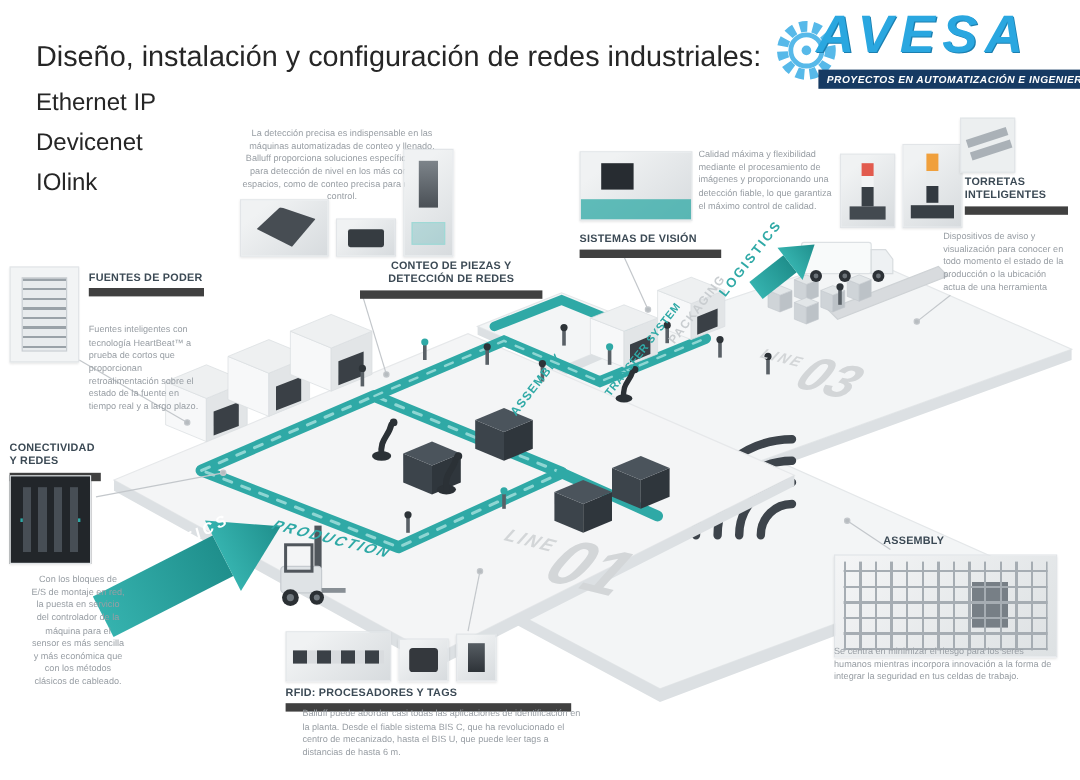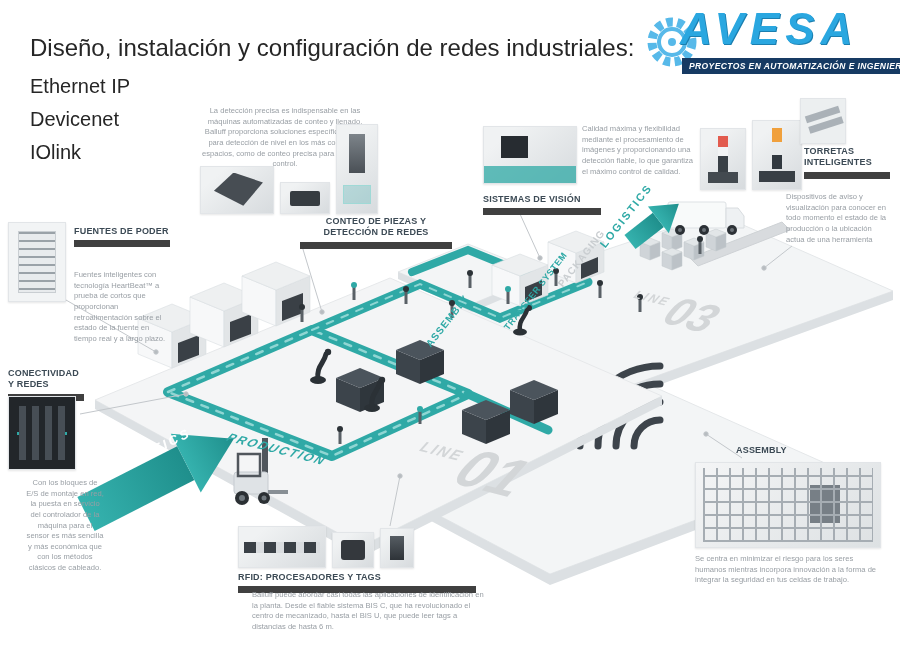--- a/index.html
+++ b/index.html
@@ -404,21 +404,21 @@
 <div class="callout-text" style="left:26px; top:478px; width:78px;text-align:center;">Con los bloques de E/S de montaje en red, la puesta en servicio del controlador de la máquina para el sensor es más sencilla y más económica que con los métodos clásicos de cableado.</div>
 
 <div class="photo ph-rfid-conv"></div>
 <div class="photo ph-rfid-proc"></div>
 <div class="photo ph-rfid-tag"></div>
 <div class="callout-title u" style="left:238px; top:572px; width:238px;">RFID: PROCESADORES Y TAGS</div>
 <div class="callout-text" style="left:252px; top:590px; width:238px;">Balluff puede abordar casi todas las aplicaciones de identificación en la planta. Desde el fiable sistema BIS C, que ha revolucionado el centro de mecanizado, hasta el BIS U, que puede leer tags a distancias de hasta 6 m.</div>
 
 <div class="callout-title" style="left:736px; top:445px; width:120px;">ASSEMBLY</div>
 <div class="photo ph-fence"></div>
-<div class="callout-text" style="left:695px; top:554px; width:188px;">Se centra en minimizar el riesgo para los seres humanos mientras incorpora innovación a la forma de integrar la seguridad en tus celdas de trabajo.</div>
+<div class="callout-text" style="left:695px; top:538px; width:188px;">Se centra en minimizar el riesgo para los seres humanos mientras incorpora innovación a la forma de integrar la seguridad en tus celdas de trabajo.</div>
 
 <div class="floor-label lbl-logistics-left">LOGISTICS</div>
 <div class="floor-label lbl-production">PRODUCTION</div>
 <div class="floor-label lbl-line1">
   <span class="line-word">LINE</span>
   <span class="line-num">01</span>
 </div>
 <div class="floor-label lbl-line3">
   <span class="line-word">LINE</span>
   <span class="line-num">03</span>

